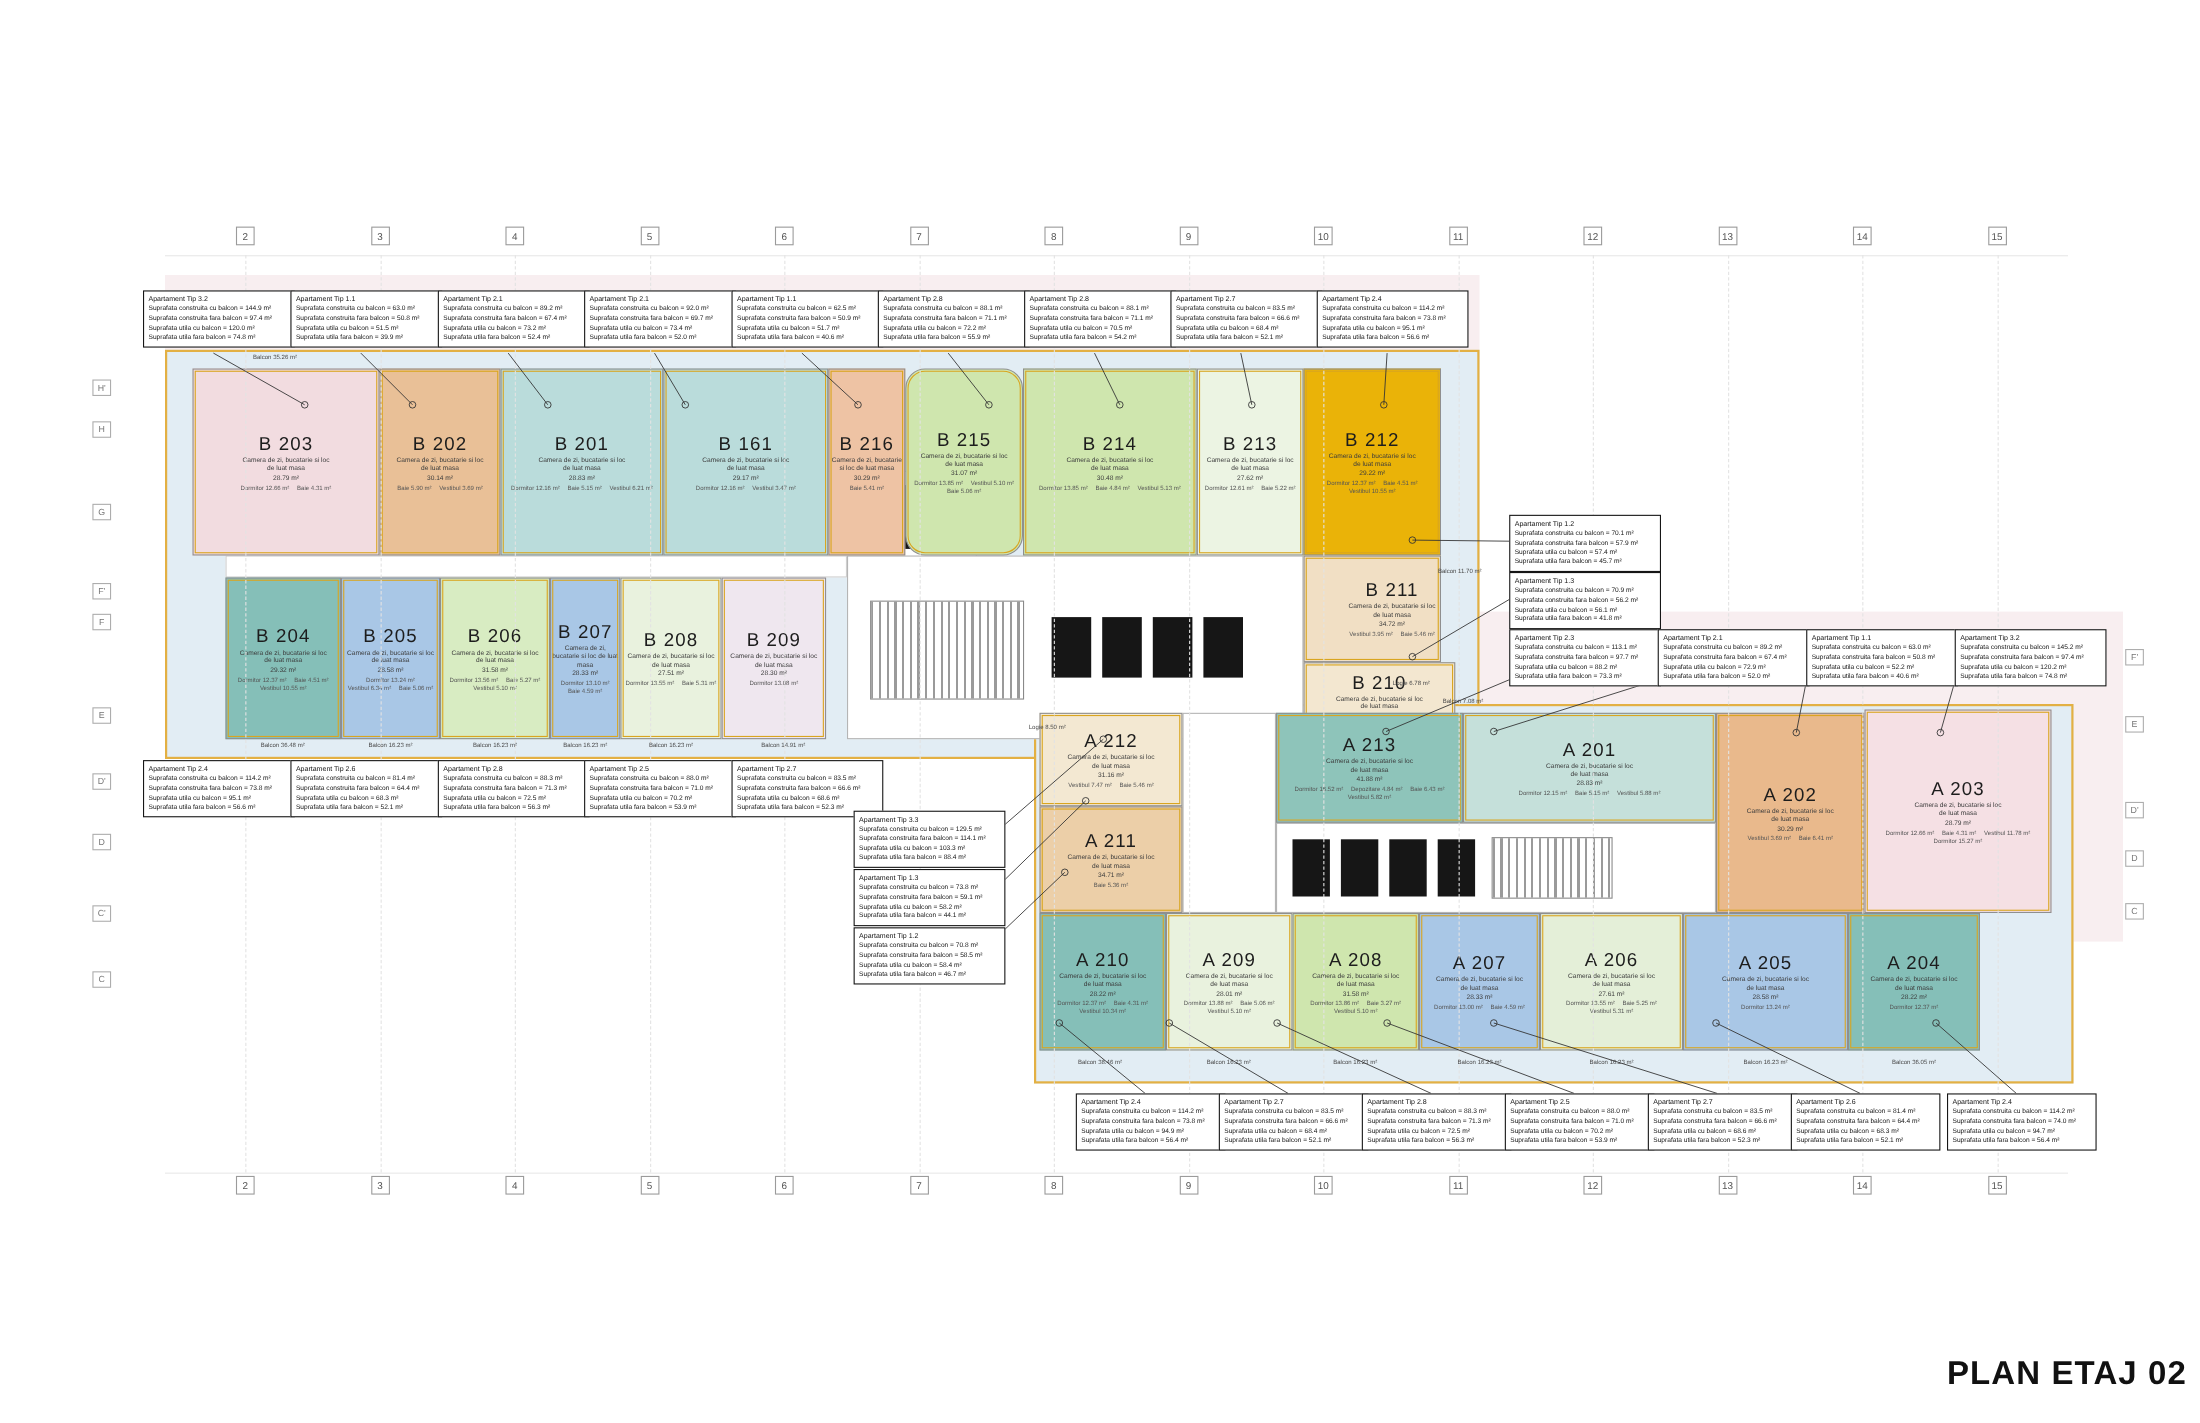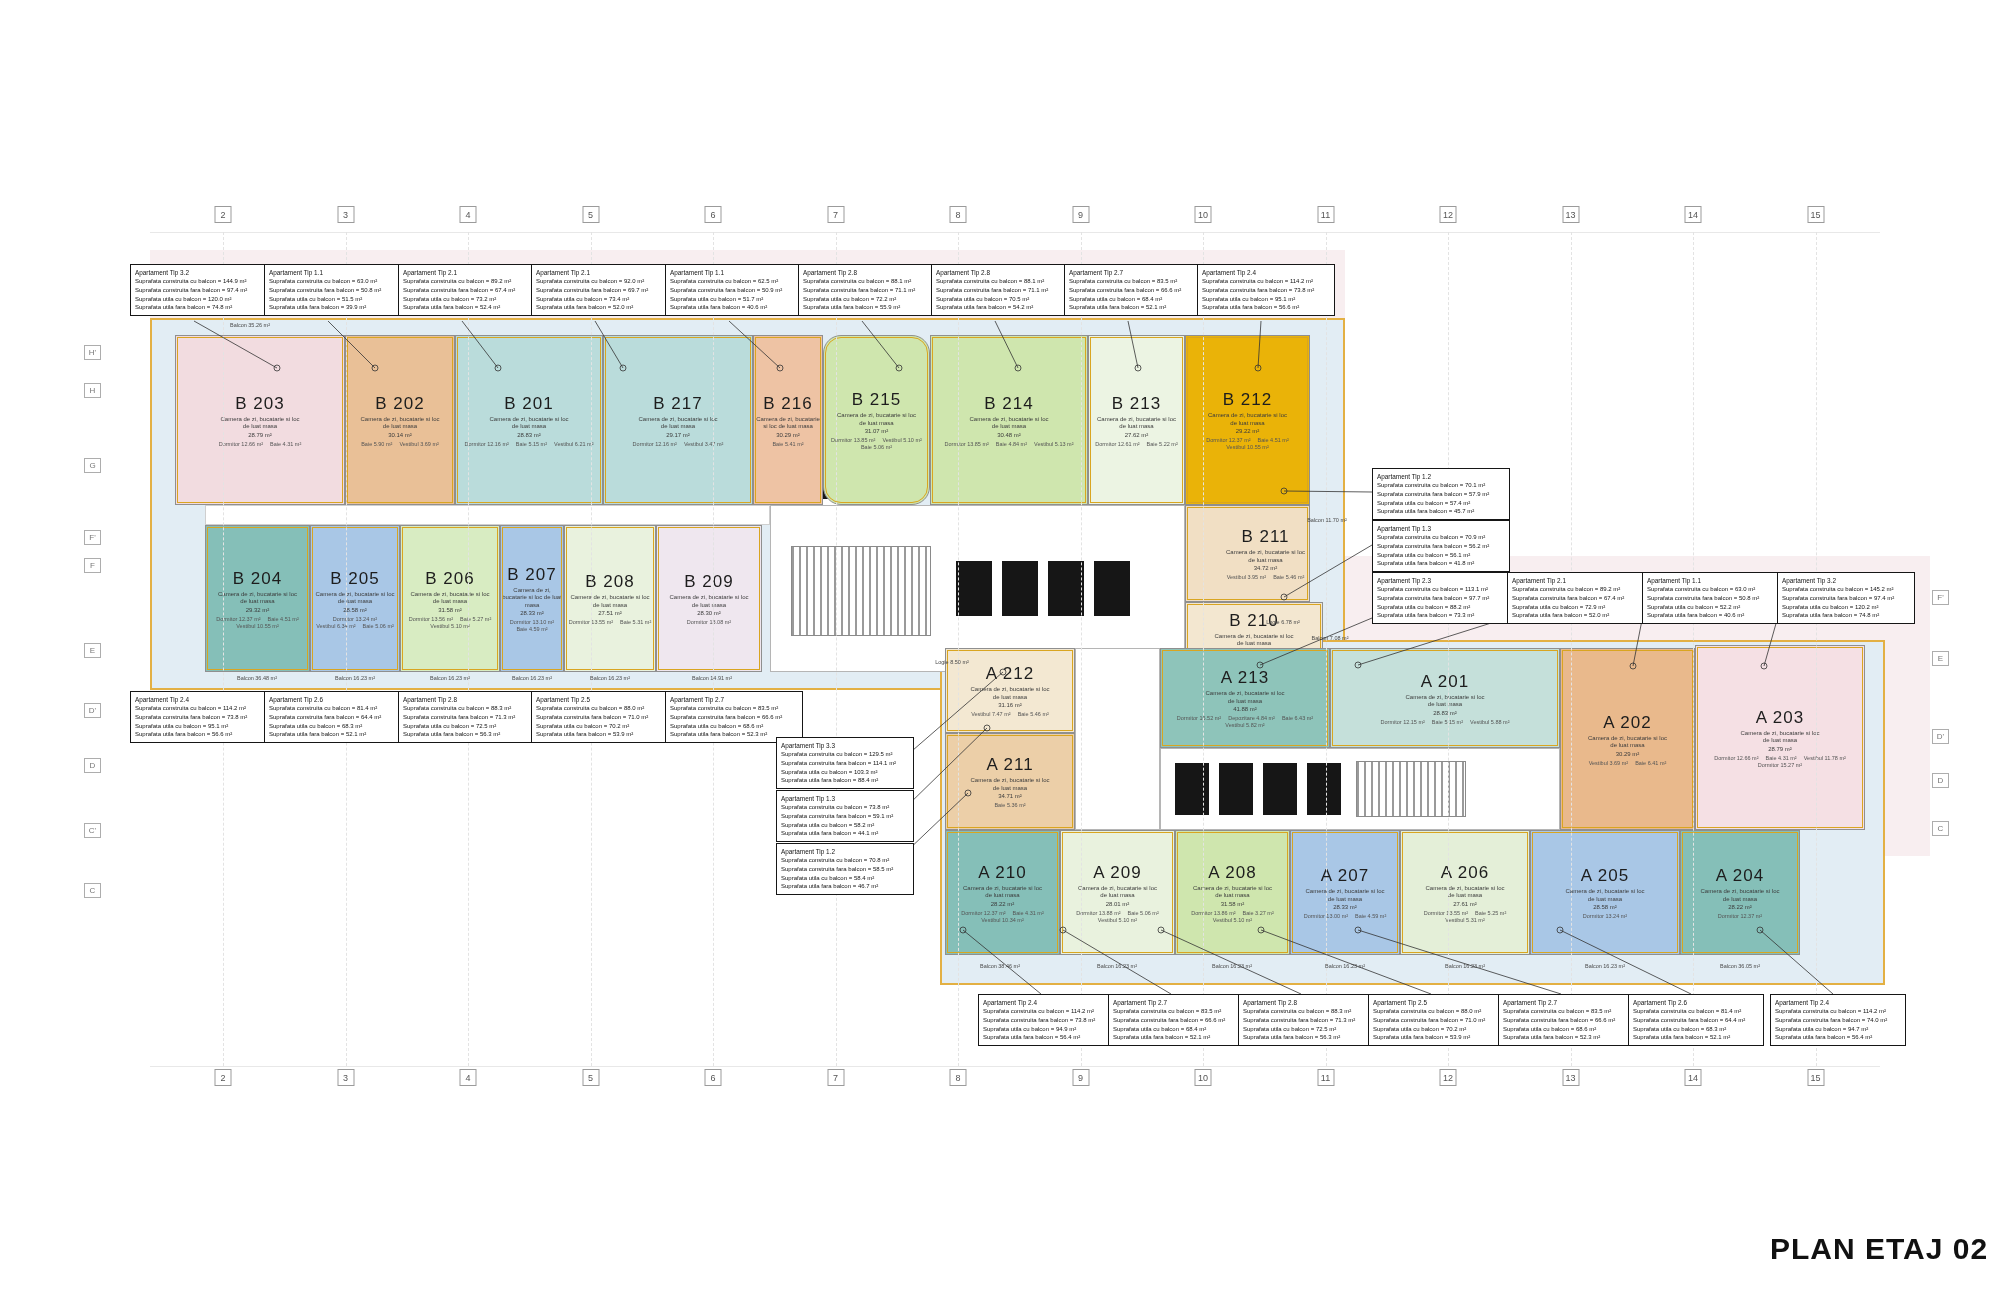--- a/index.html
+++ b/index.html
@@ -145,21 +145,21 @@
         <div class="unit-id">B 201</div>
         <div class="unit-main">Camera de zi, bucatarie si loc de luat masa</div>
         <div class="unit-area">28.83 m²</div>
         <div class="rooms">
           <div class="room">Dormitor 12.16 m²</div>
           <div class="room">Baie 5.15 m²</div>
           <div class="room">Vestibul 6.21 m²</div>
         </div>
       </div>
       <div class="unit" style="left: 603px; top: 335px; width: 150px; height: 170px; background: rgb(186, 220, 219);">
-        <div class="unit-id">B 217</div>
+        <div class="unit-id">B 161</div>
         <div class="unit-main">Camera de zi, bucatarie si loc de luat masa</div>
         <div class="unit-area">29.17 m²</div>
         <div class="rooms">
           <div class="room">Dormitor 12.16 m²</div>
           <div class="room">Vestibul 3.47 m²</div>
         </div>
       </div>
       <div class="unit" style="left: 753px; top: 335px; width: 70px; height: 170px; background: rgb(238, 195, 164);">
         <div class="unit-id">B 216</div>
         <div class="unit-main">Camera de zi, bucatarie si loc de luat masa</div>
@@ -248,21 +248,21 @@
       </div>
       <div class="unit" style="left: 564px; top: 525px; width: 92px; height: 147px; background: rgb(233, 242, 222);">
         <div class="unit-id">B 208</div>
         <div class="unit-main">Camera de zi, bucatarie si loc de luat masa</div>
         <div class="unit-area">27.51 m²</div>
         <div class="rooms">
           <div class="room">Dormitor 13.55 m²</div>
           <div class="room">Baie 5.31 m²</div>
         </div>
       </div>
-      <div class="unit" style="left: 656px; top: 525px; width: 106px; height: 147px; background: rgb(239, 231, 239);">
+      <div class="unit" style="left: 656px; top: 525px; width: 95px; height: 147px; background: rgb(239, 231, 239);">
         <div class="unit-id">B 209</div>
         <div class="unit-main">Camera de zi, bucatarie si loc de luat masa</div>
         <div class="unit-area">28.30 m²</div>
         <div class="rooms">
           <div class="room">Dormitor 13.08 m²</div>
         </div>
       </div>
       <div class="unit" style="left: 1185px; top: 505px; width: 125px; height: 97px; background: rgb(241, 223, 196); padding-left: 36px;">
         <div class="unit-id">B 211</div>
         <div class="unit-main">Camera de zi, bucatarie si loc de luat masa</div>

